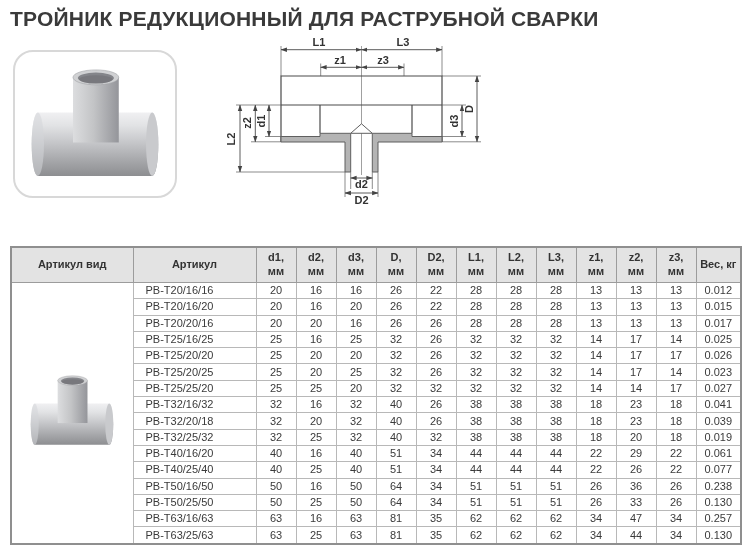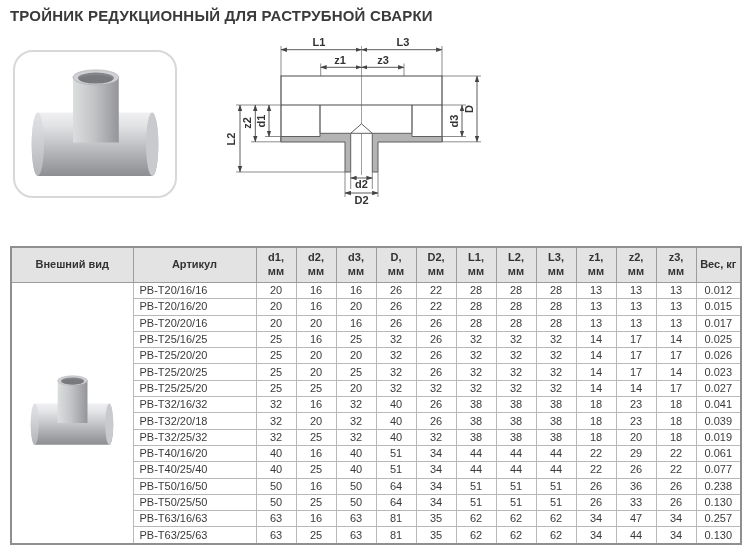--- a/index.html
+++ b/index.html
@@ -1,34 +1,34 @@
 <!DOCTYPE html>
 <html><head>
 <meta charset="utf-8">
 <style>
   html,body{margin:0;padding:0;background:#fff;}
   .page{position:relative;width:750px;height:550px;background:#fff;overflow:hidden;
         font-family:"Liberation Sans",sans-serif;}
-  .title{position:absolute;left:10px;top:7px;font-size:15px;font-weight:bold;
+  .title{position:absolute;left:10px;top:7px;font-size:21px;font-weight:bold;
          color:#3a3a3a;letter-spacing:.2px;white-space:nowrap;}
   .photo-box{position:absolute;left:13px;top:50px;width:160px;height:144px;
              border:2px solid #d8d8d8;border-radius:20px;background:#fff;
              display:flex;align-items:center;justify-content:center;}
   .drawing{position:absolute;left:224px;top:35px;}
   .dim-label{font:bold 11px "Liberation Sans",sans-serif;fill:#333;}
   .thin{stroke:#5a5a5a;stroke-width:.7;}
   .dim{stroke:#4a4a4a;stroke-width:.9;}
   .edge{stroke:#4a4a4a;stroke-width:1.2;fill:none;}
   .spec{position:absolute;left:10px;top:246px;width:730px;border-collapse:collapse;
         table-layout:fixed;border:2px solid #8f8f8f;}
   .spec th{background:#e3e3e3;border:1px solid #9c9c9c;font-size:11px;font-weight:bold;
            color:#333;text-align:center;height:34px;line-height:1.25;padding:0;}
   .spec td{border:1px solid #b8b8b8;font-size:11px;color:#3a3a3a;text-align:center;
            height:15.3px;line-height:15px;padding:0;background:#fff;}
-  .spec td.art{text-align:left;padding-left:6px;margin-top:20px;}
+  .spec td.art{text-align:left;padding-left:12px;margin-top:20px;}
   .spec td.app{background:#fff;vertical-align:middle;text-align:center;}
   .hidden-defs{position:absolute;width:0;height:0;overflow:hidden;}
 </style>
 </head>
 <body>
 
 <div class="page">
 
   <svg class="hidden-defs" aria-hidden="true">
     <defs>
@@ -140,21 +140,21 @@
         <col style="width:40px">
         <col style="width:40px">
         <col style="width:40px">
       <col style="width:40px">
         <col style="width:40px">
         <col style="width:40px">
       <col style="width:45px">
     </colgroup>
     <thead>
         <tr>
-          <th>Внешний вид</th>
+          <th>Артикул вид</th>
           <th>Артикул</th>
           <th>d1,<br>мм</th>
           <th>d2,<br>мм</th>
           <th>d3,<br>мм</th>
           <th>D,<br>мм</th>
           <th>D2,<br>мм</th>
           <th>L1,<br>мм</th>
           <th>L2,<br>мм</th>
           <th>L3,<br>мм</th>
           <th>z1,<br>мм</th>

